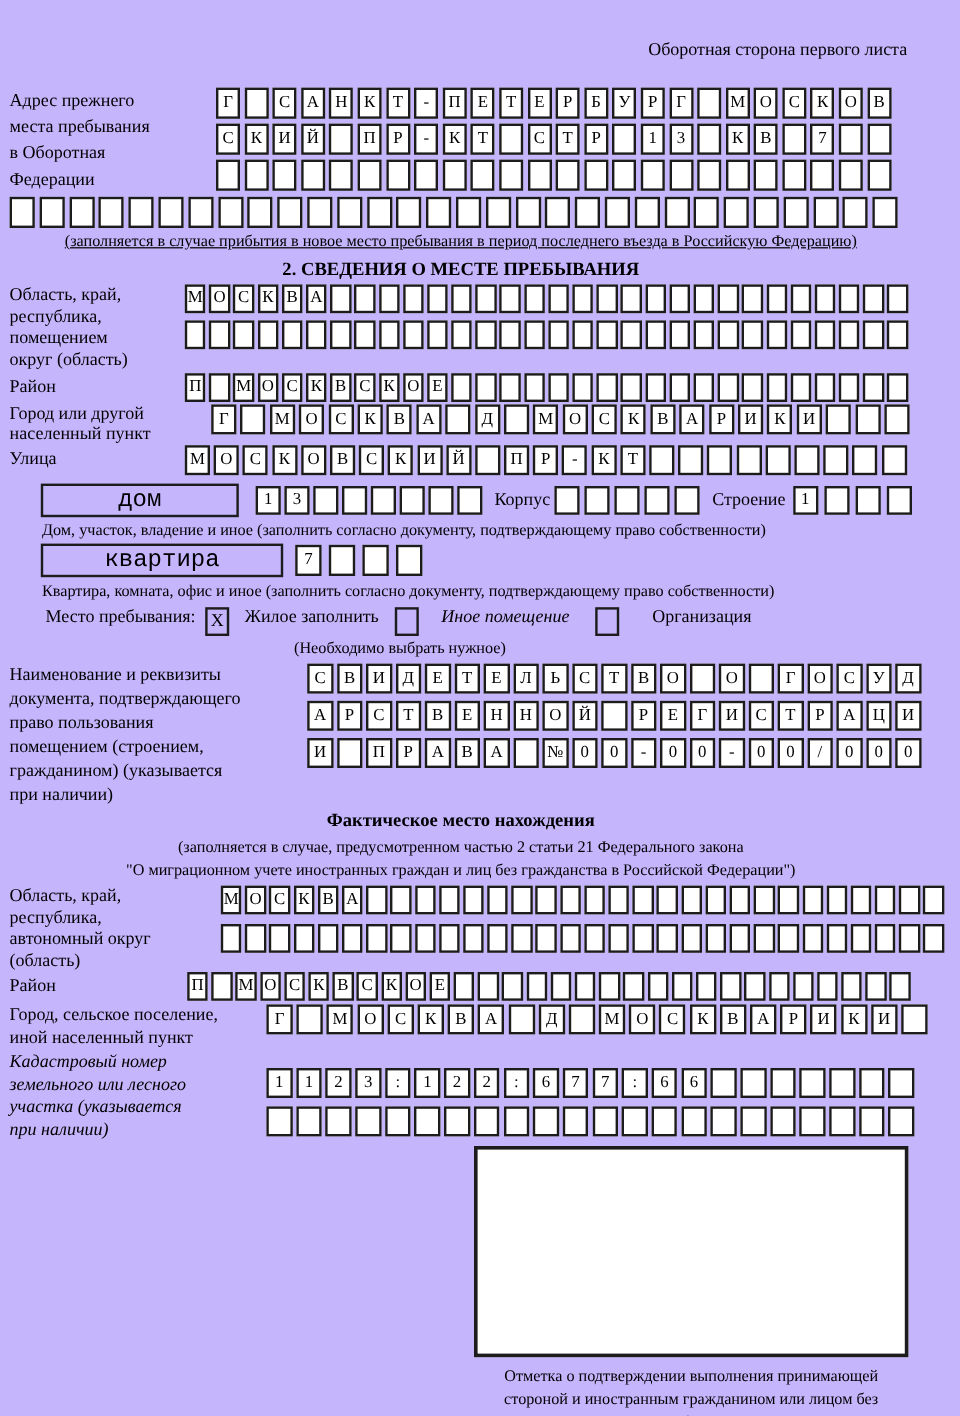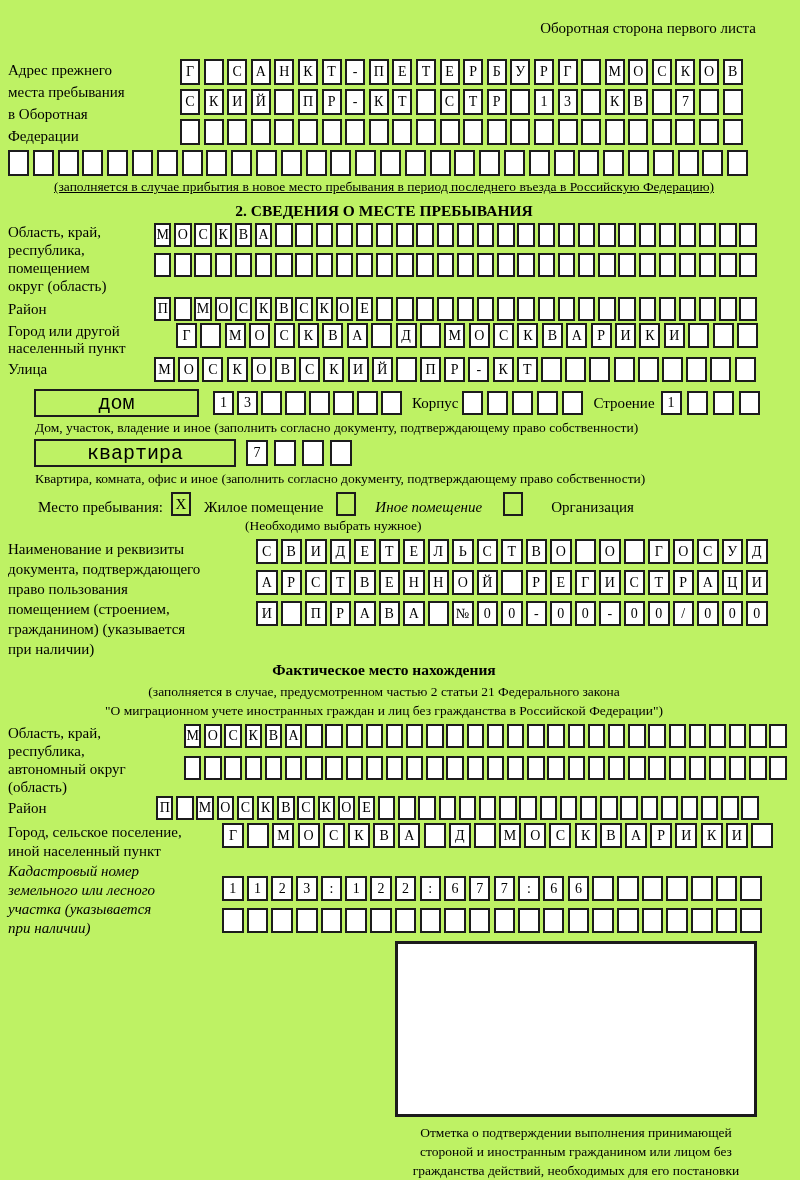--- a/index.html
+++ b/index.html
@@ -1,19 +1,19 @@
 <!DOCTYPE html>
 <html><head>
 <meta charset="utf-8">
 <style>
   html,body{margin:0;padding:0;background:#fff;}
   .page{
-    width:800px;height:1180px;background:#bef264;color:#000;
+    width:800px;height:1180px;background:#c4b5fd;color:#000;
     font-family:"Liberation Serif","DejaVu Serif",serif;
-    overflow:hidden;box-sizing:border-box;padding:20px 0 0 8px;
+    overflow:hidden;box-sizing:border-box;padding:34px 0 0 8px;
   }
   .header-note{text-align:right;font-size:15px;padding-right:44px;margin-bottom:22px;}
   .frow{display:flex;align-items:flex-start;}
   .flabel{font-size:15px;flex-shrink:0;}
   .flabel .line{line-height:22px;}
   .lab-tight .line{line-height:18px;}
   .lab-med .line{line-height:19px;}
   .lab-six .line{line-height:20px;}
   .lab-two .line{line-height:17px;}
   .rows{display:flex;flex-direction:column;}
@@ -35,21 +35,21 @@
   .rv-korp{column-gap:4px;}                        .rv-korp .cell{width:21px;height:24px;}
   .rv-str{column-gap:5px;}                         .rv-str .cell{width:21px;height:24px;}
   .rv-kv{column-gap:6px;}                          .rv-kv .cell{width:22px;height:26px;}
   .gap6{margin-bottom:6px;}
   .caption{font-size:13.5px;line-height:16px;}
   .caption.center{text-align:center;width:752px;text-decoration:underline;}
   .caption.left{margin-left:27px;}
   .sec-title{font-weight:bold;font-size:15.5px;text-align:center;width:752px;line-height:17px;}
   .wide-box{box-sizing:border-box;border:2px solid #1c1c1c;height:28px;display:flex;align-items:center;justify-content:center;font-size:20px;font-family:Liberation Mono, monospace;}
   .chk{box-sizing:border-box;width:20px;height:24px;border:2px solid #1c1c1c;display:inline-flex;align-items:center;justify-content:center;font-size:15px;flex-shrink:0;}
-  .stay-row{display:flex;align-items:flex-end;font-size:15px;margin-left:30px;}
+  .stay-row{display:flex;align-items:flex-start;font-size:15px;margin-left:30px;}
   .stamp-box{box-sizing:border-box;width:362px;height:176px;border:3px solid #1c1c1c;margin-left:387px;background:#fff;}
   .stamp-caption{width:390px;margin-left:373px;text-align:center;font-size:13.5px;margin-top:6px;}
   .stamp-caption .line{line-height:19px;}
   .note-lines{text-align:center;width:752px;font-size:13.5px;}
   .note-lines .line{line-height:19px;}
 </style>
 </head>
 <body>
 
 <div class="page">
@@ -392,21 +392,21 @@
         <span class="cell"></span>
         <span class="cell"></span>
         <span class="cell"></span>
       </div>
   </div>
   <div class="caption left" style="margin-top:4px;">Квартира, комната, офис и иное (заполнить согласно документу, подтверждающему право собственности)</div>
 
   <div class="stay-row" style="margin-top:5px;">
     <span>Место пребывания:</span>
     <span class="chk" style="margin-left:8px;">X</span>
-    <span style="margin-left:13px;">Жилое помещение</span>
+    <span style="margin-left:13px;">Жилое заполнить</span>
     <span class="chk" style="margin-left:13px;"></span>
     <span style="margin-left:19px;font-style:italic;">Иное помещение</span>
     <span class="chk" style="margin-left:21px;"></span>
     <span style="margin-left:28px;">Организация</span>
   </div>
   <div class="caption" style="margin-left:237px;margin-top:2px;">(Необходимо выбрать нужное)</div>
 
   <div class="frow" style="margin-top:5px;">
     <div class="flabel lab-six" style="width:248px;">
         <div class="line">Наименование и реквизиты</div>

